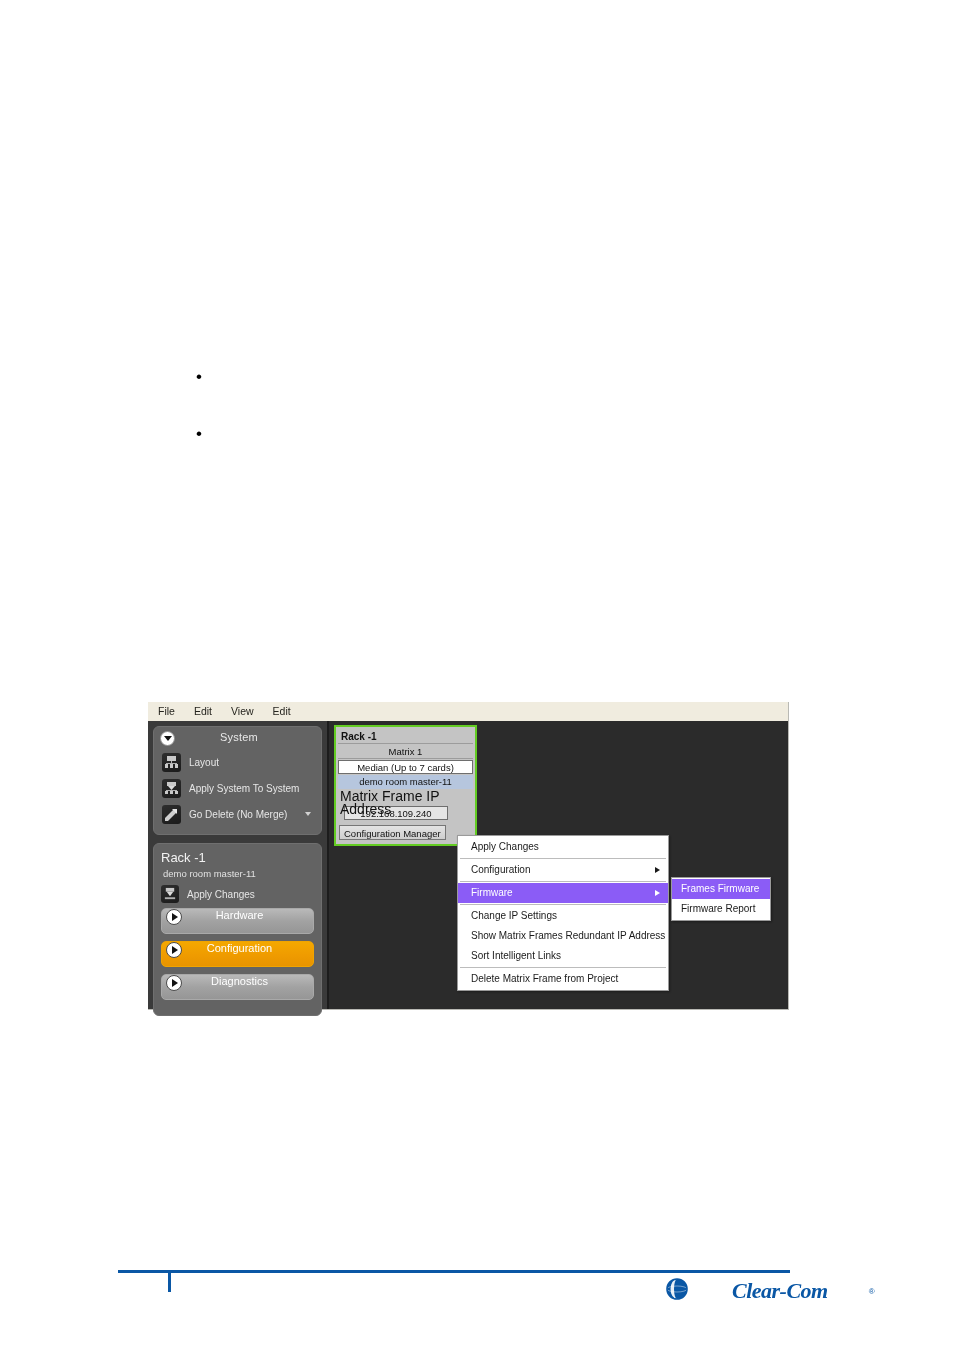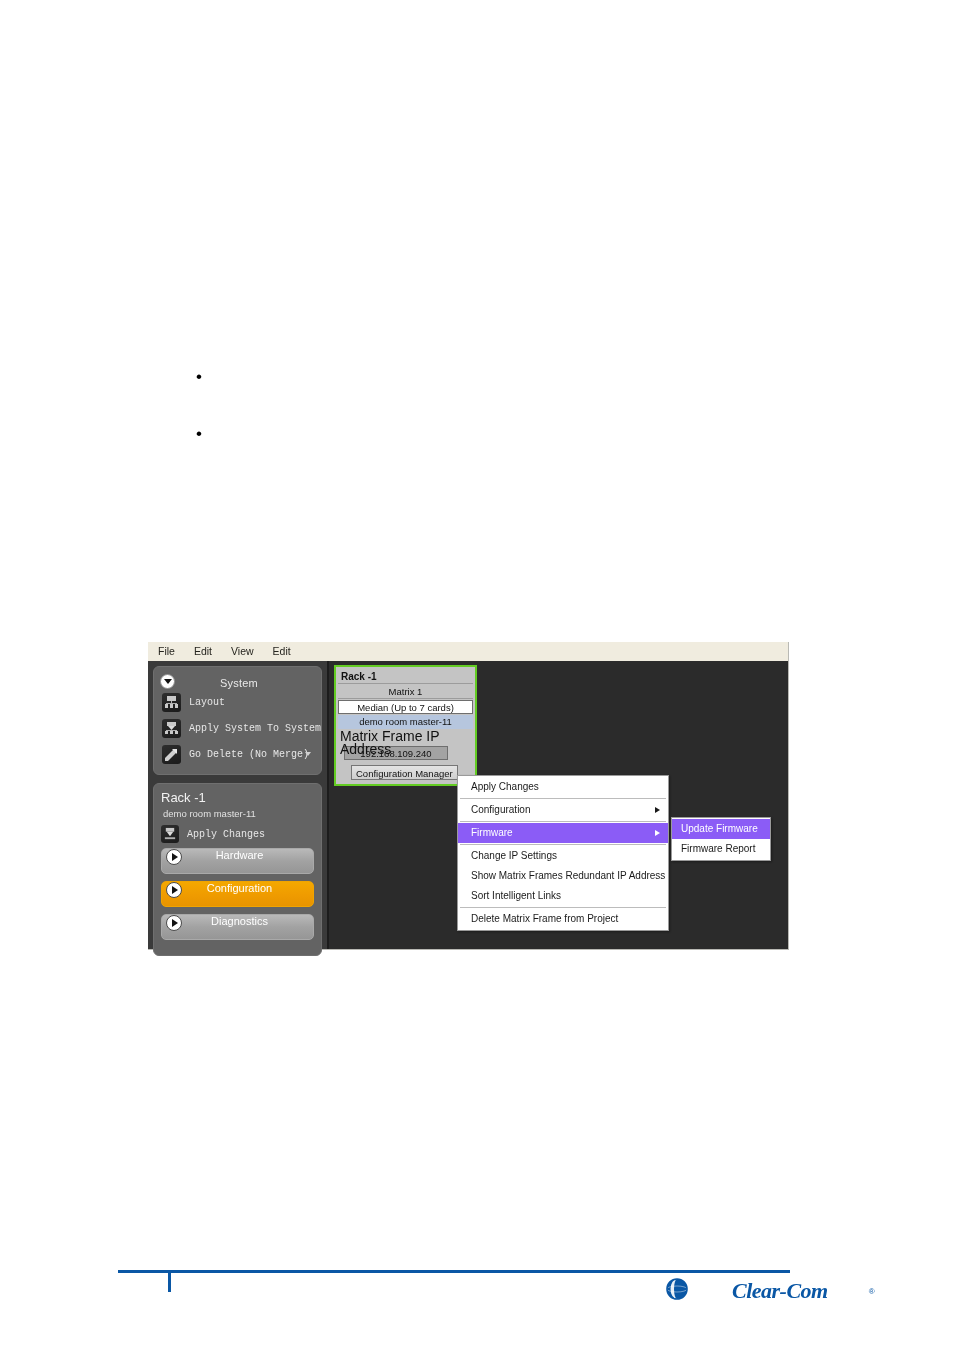--- a/index.html
+++ b/index.html
@@ -35,21 +35,21 @@
     font-size: 17px;
     line-height: 14px;
     color: #000;
   }
   .bullet-text { flex: 1; line-height: 14px; }
 
   
   .app-window {
     position: absolute;
     left: 148px;
-    top: 642px;
+    top: 702px;
     width: 641px;
     height: 308px;
     background: #2b2b2b;
     box-sizing: border-box;
     border-right: 1px solid #b9b9b4;
     border-bottom: 1px solid #b9b9b4;
   }
 
   
   .menu-bar {
@@ -93,21 +93,21 @@
     background: #636363;
     border-radius: 6px;
     box-sizing: border-box;
     margin-bottom: 8px;
     padding: 4px 6px 7px 6px;
     border: 1px solid #6f6f6f;
   }
 
   .panel-header {
     display: flex;
-    align-items: flex-end;
+    align-items: flex-start;
     height: 18px;
     position: relative;
   }
   .circle-arrow {
     width: 13px;
     height: 13px;
     border-radius: 50%;
     background: #ffffff;
     display: flex;
     align-items: center;
@@ -144,21 +144,20 @@
     border-radius: 3px;
     margin-right: 8px;
     position: relative;
     overflow: hidden;
   }
   .nav-icon svg { position:absolute; left:2px; top:2px; }
   .nav-label {
     font-size: 10px;
     color: #e6e6e6;
     white-space: nowrap;
-    font-family: Liberation Mono, monospace;
   }
   .nav-caret {
     position: absolute;
     right: 4px;
     width: 0; height: 0;
     border-left: 3.5px solid transparent;
     border-right: 3.5px solid transparent;
     border-top: 4px solid #d2d2d2;
   }
 
@@ -279,42 +278,42 @@
     margin-bottom: 1px;
   }
   .frame-label {
     font-size: 14px;
     color: #111;
     padding-left: 2px;
     height: 16px;
     line-height: 13px;
   }
   .frame-ip {
-    background: #a3a3a3;
+    background: #e5e5e5;
     border: 1px solid #6e6e6e;
     height: 14px;
     line-height: 13px;
     font-size: 9.5px;
     text-align: center;
     color: #111;
     box-sizing: border-box;
     width: 104px;
     margin: 0 auto 3px 6px;
   }
   .frame-cfg-btn {
     display: inline-block;
     background: linear-gradient(180deg,#e3e3e3 0%, #cfcfcf 100%);
     border: 1px solid #767676;
     font-size: 9.5px;
     color: #111;
     padding: 1px 4px;
     height: 15px;
     line-height: 13px;
     box-sizing: border-box;
-    margin-left: 13px;
+    margin-left: 1px;
   }
 
   
   .ctx-menu {
     position: absolute;
     left: 128px;
     top: 114px;
     width: 212px;
     background: #ffffff;
     border: 1px solid #9a9a9a;
@@ -545,21 +544,21 @@
         </div>
         <div class="ctx-sep"></div>
         <div class="ctx-item">Change IP Settings</div>
         <div class="ctx-item">Show Matrix Frames Redundant IP Address</div>
         <div class="ctx-item">Sort Intelligent Links</div>
         <div class="ctx-sep"></div>
         <div class="ctx-item">Delete Matrix Frame from Project</div>
       </div>
 
       <div class="ctx-submenu">
-        <div class="ctx-item highlight">Update Firmware</div>
+        <div class="ctx-item highlight">Frames Firmware</div>
         <div class="ctx-item">Firmware Report</div>
       </div>
 
     </div>
   </div>
 </div>
 
 <div class="footer-rule"></div>
 <div class="footer-tick"></div>
 <div class="logo">

